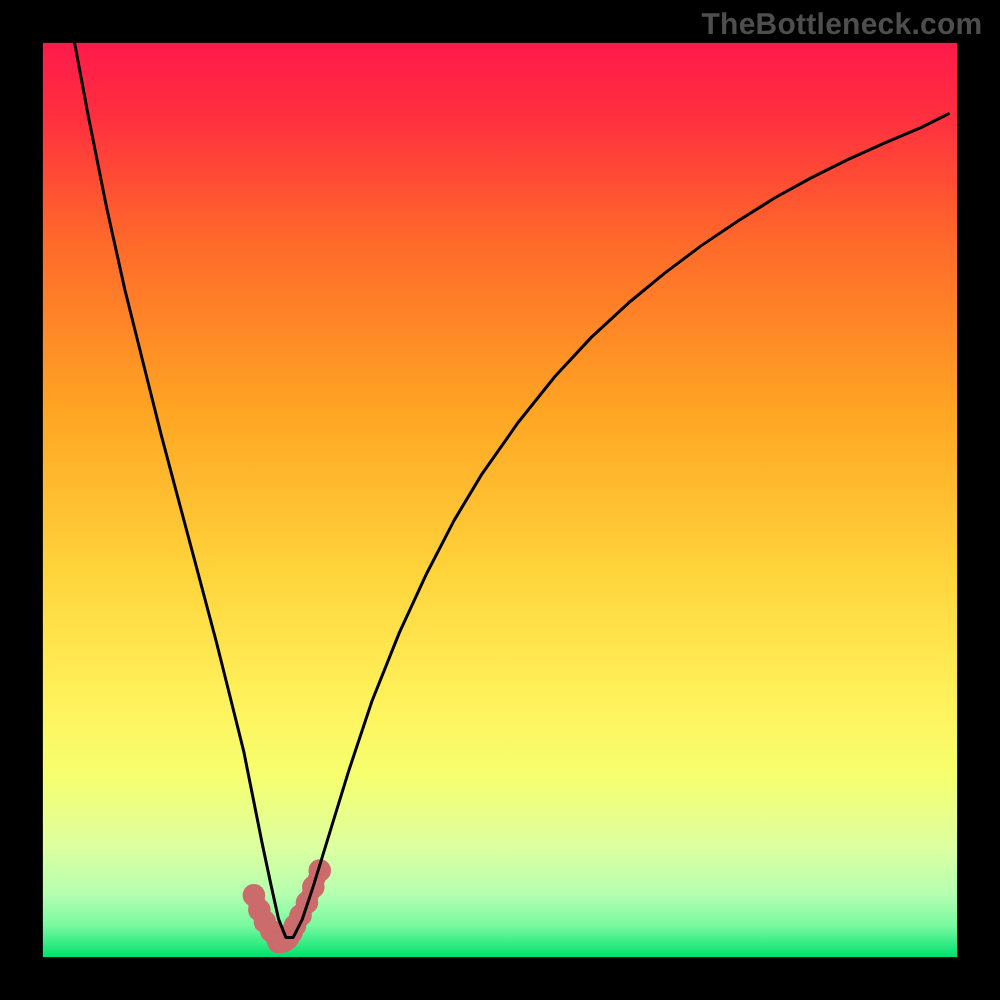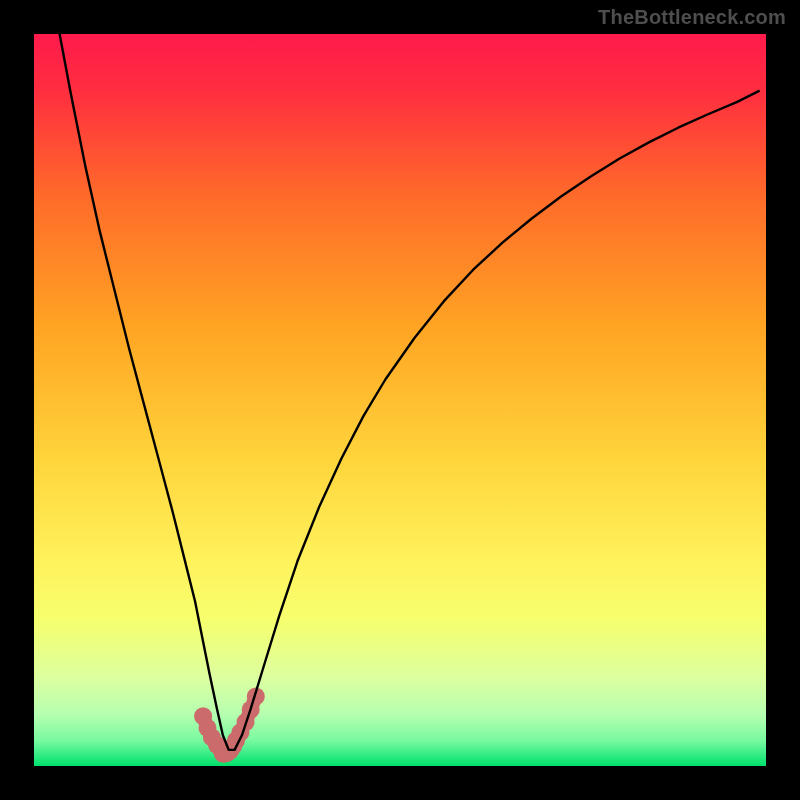--- a/index.html
+++ b/index.html
@@ -15,21 +15,21 @@
     height: 800px;
     background: #000;
     position: relative;
     box-sizing: border-box;
   }
   .watermark {
     position: absolute;
     top: 6px;
     right: 14px;
     color: #4e4e4e;
-    font-size: 20px;
+    font-size: 24px;
     font-weight: 600;
     letter-spacing: 0.2px;
     z-index: 10;
   }
   .plot-area {
     position: absolute;
     left: 34px;
     top: 34px;
     width: 732px;
     height: 732px;

